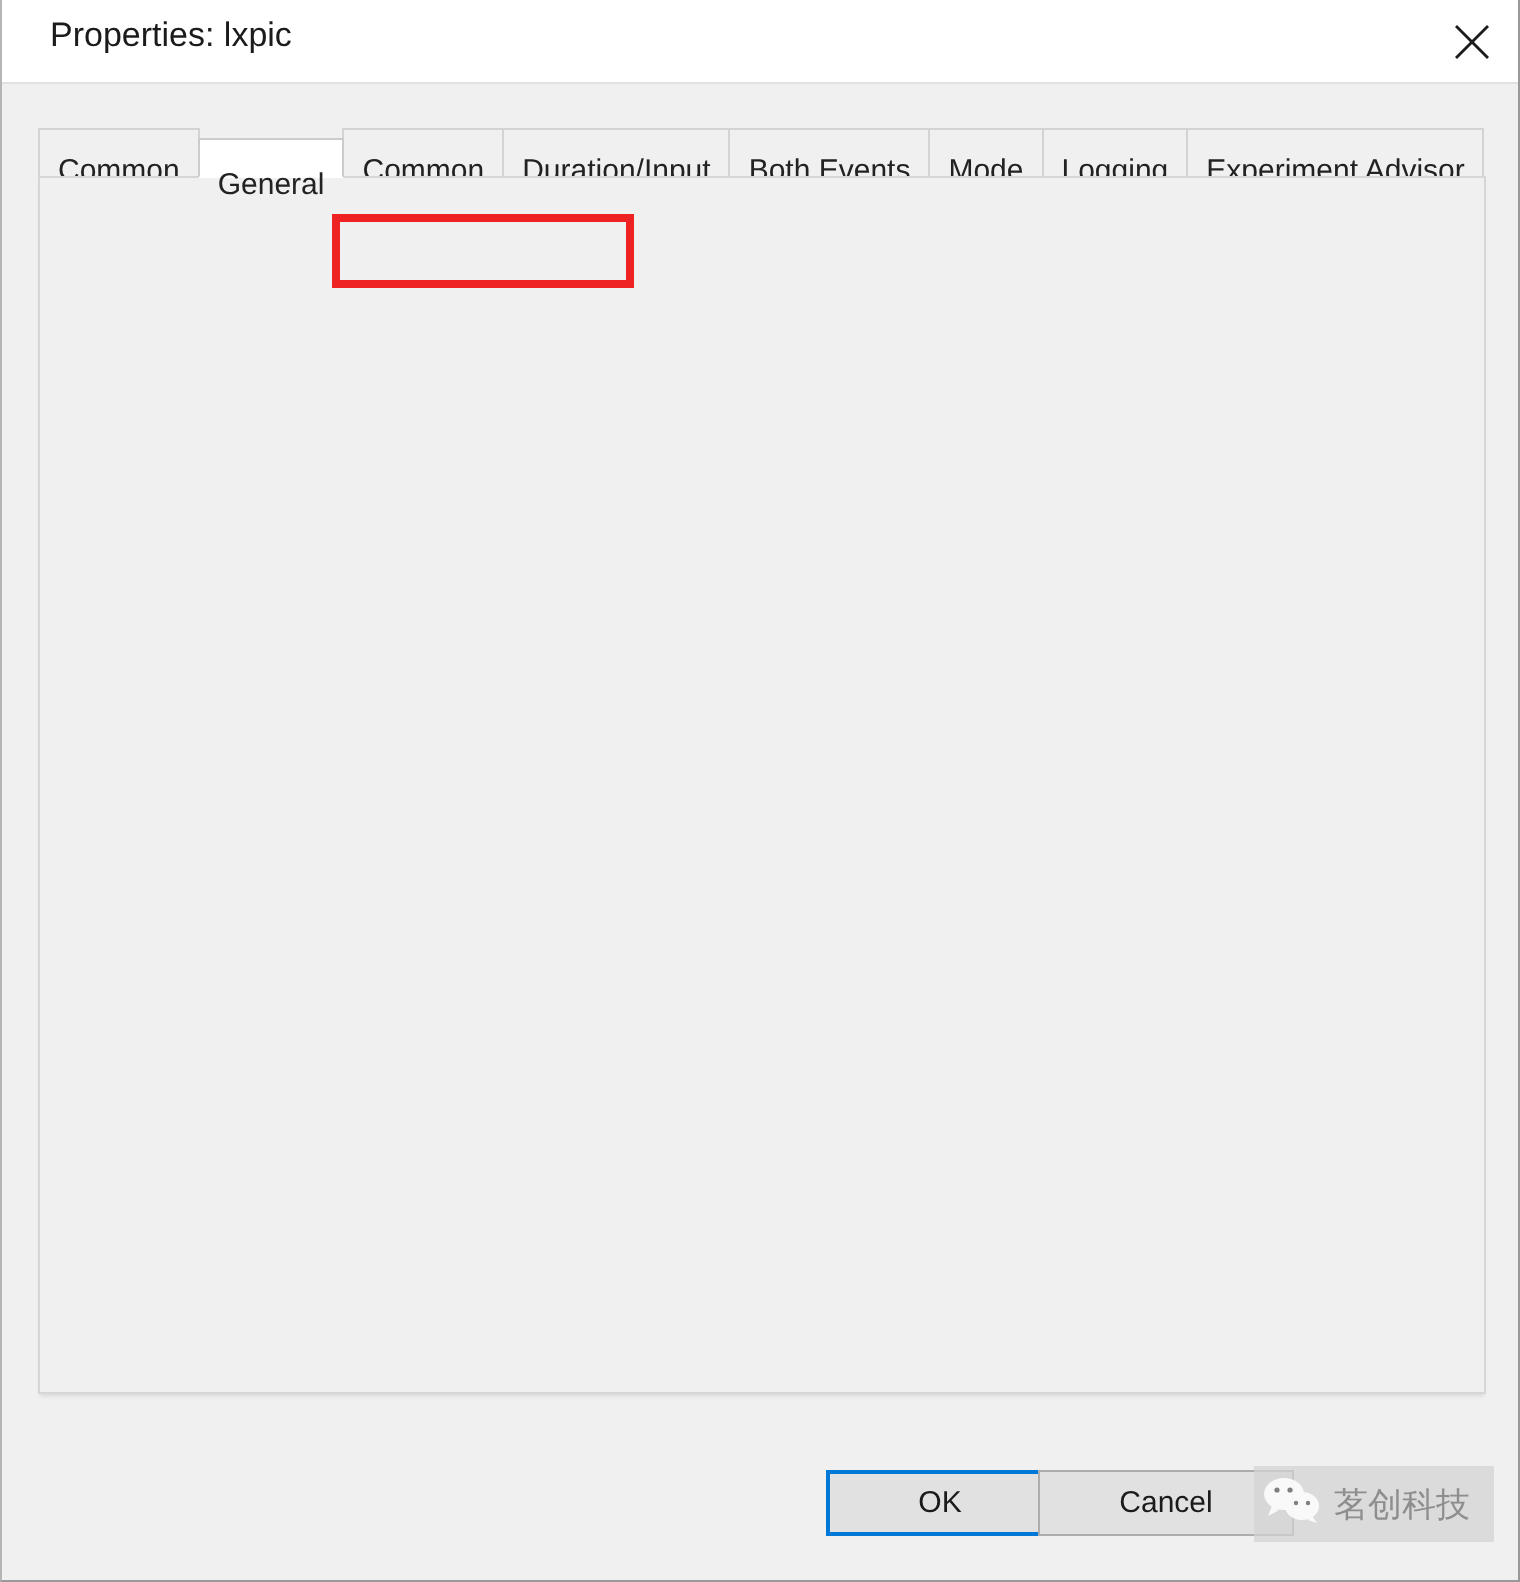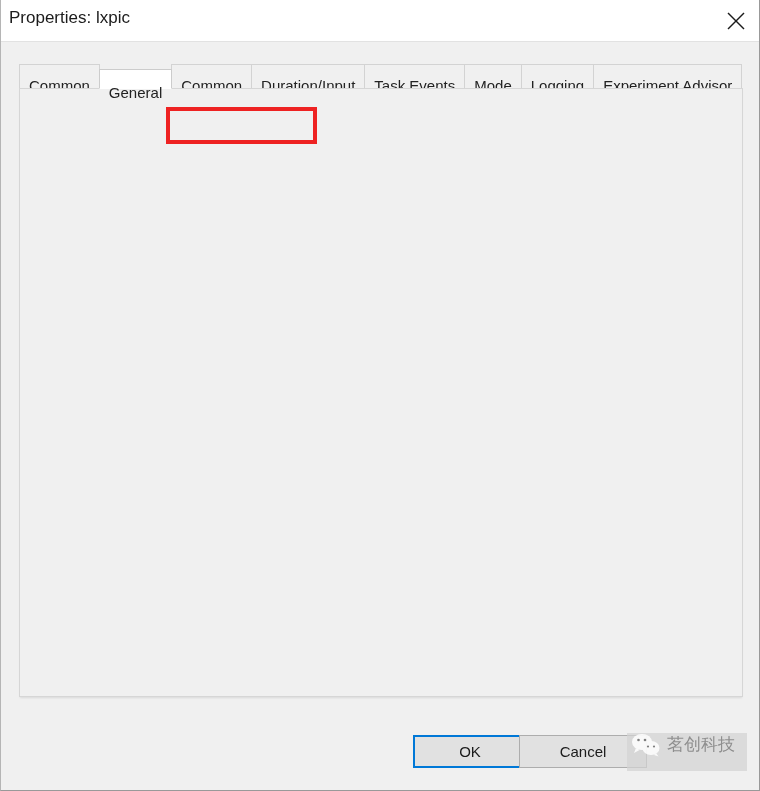--- a/index.html
+++ b/index.html
@@ -29,21 +29,21 @@
   #titlebar {
     position: absolute;
     left: 0; top: 0;
     width: 758px;
     height: 41px;
     background: #ffffff;
     border-bottom: 1px solid #e2e2e2;
   }
   #title-text {
     position: absolute;
-    left: 8px;
+    left: 24px;
     top: 8px;
     font-size: 17px;
     color: #1b1b1b;
     white-space: nowrap;
   }
   #close-button {
     position: absolute;
     right: 0;
     top: 0;
     width: 46px;
@@ -232,21 +232,21 @@
 
   
   #watermark {
     position: absolute;
     left: 626px;
     top: 733px;
     width: 120px;
     height: 38px;
     background: rgba(210,210,210,0.72);
     display: flex;
-    align-items: flex-start;
+    align-items: center;
     z-index: 6;
   }
   #watermark-logo { margin-left: 4px; opacity: 0.85; }
   #watermark-text {
     margin-left: 6px;
     font-size: 17px;
     color: #8e8e8e;
     font-family: "DejaVu Sans", sans-serif;
     white-space: nowrap;
   }
@@ -266,21 +266,21 @@
         </svg>
       </span>
     </div>
   </div>
 
   <div id="tabstrip">
     <div class="tab">Common</div>
     <div class="tab selected">General</div>
     <div class="tab">Common</div>
     <div class="tab">Duration/Input</div>
-    <div class="tab">Task Events</div>
+    <div class="tab">Both Events</div>
     <div class="tab">Mode</div>
     <div class="tab">Logging</div>
     <div class="tab">Experiment Advisor</div>
   </div>
 
   <div id="tabpanel"></div>
 
   <div class="label" style="left:110px; top:116px; width:62px;">Filename</div>
 
   <div id="filename-input">

